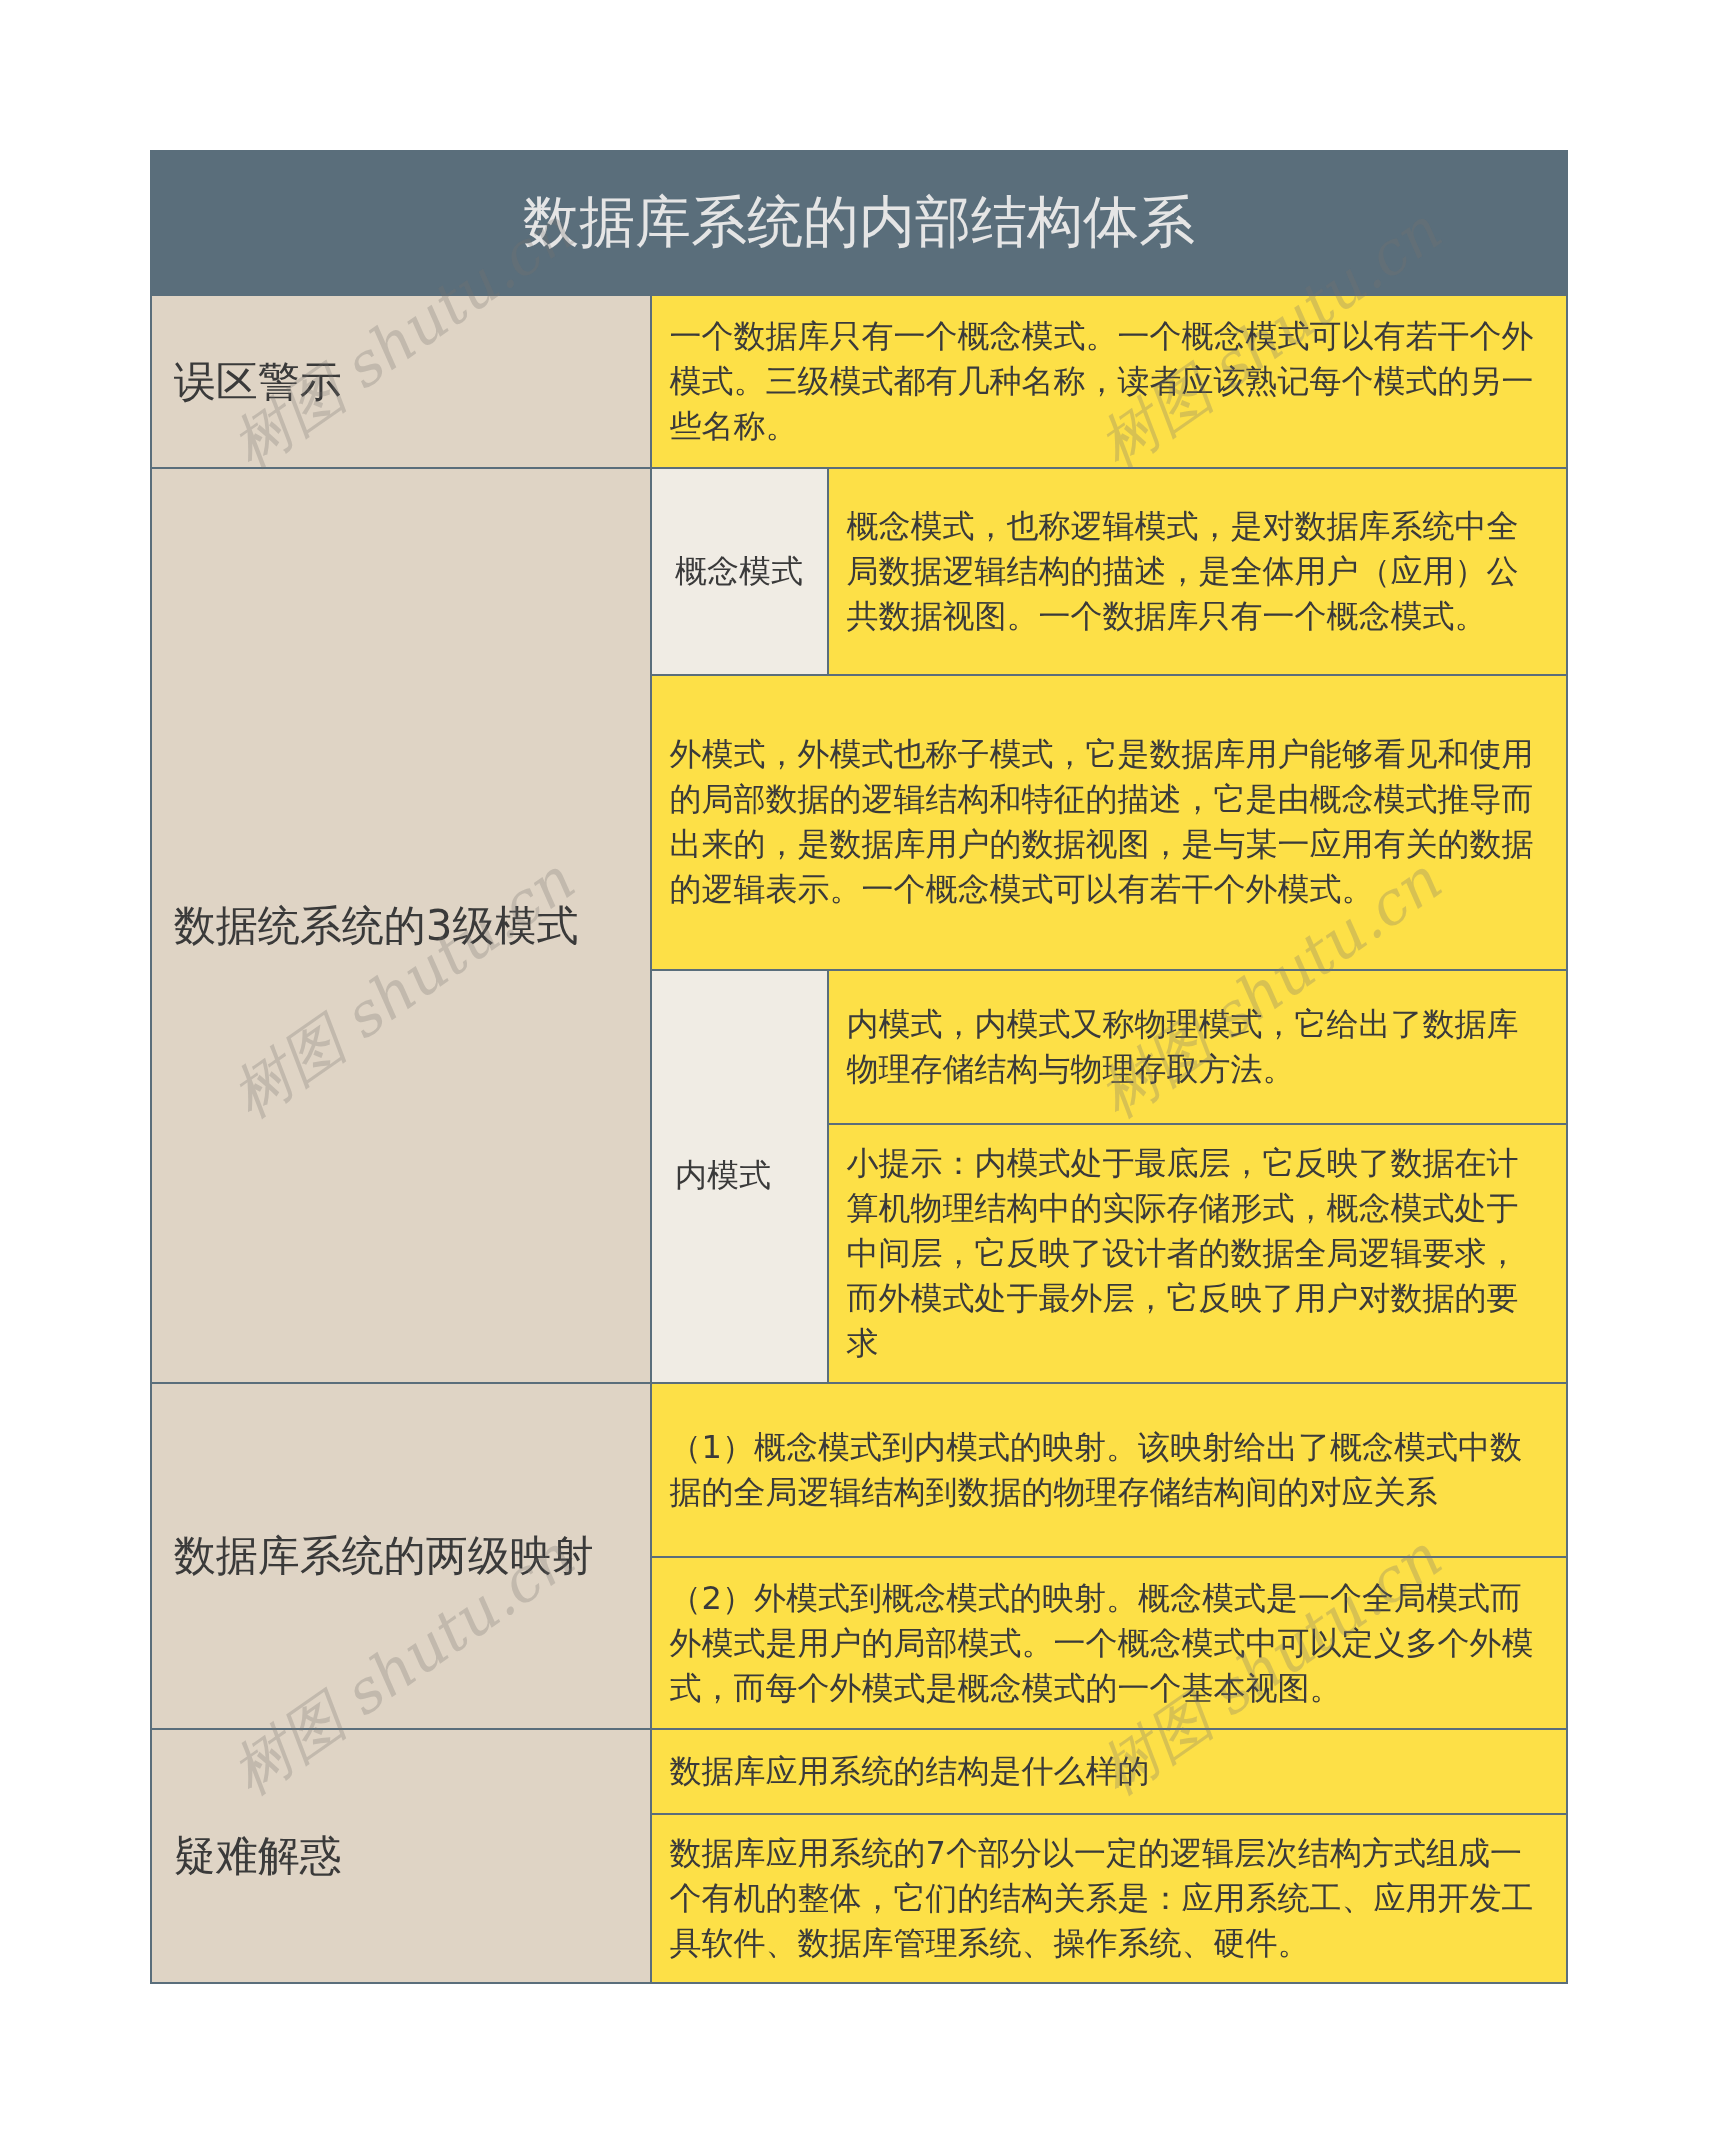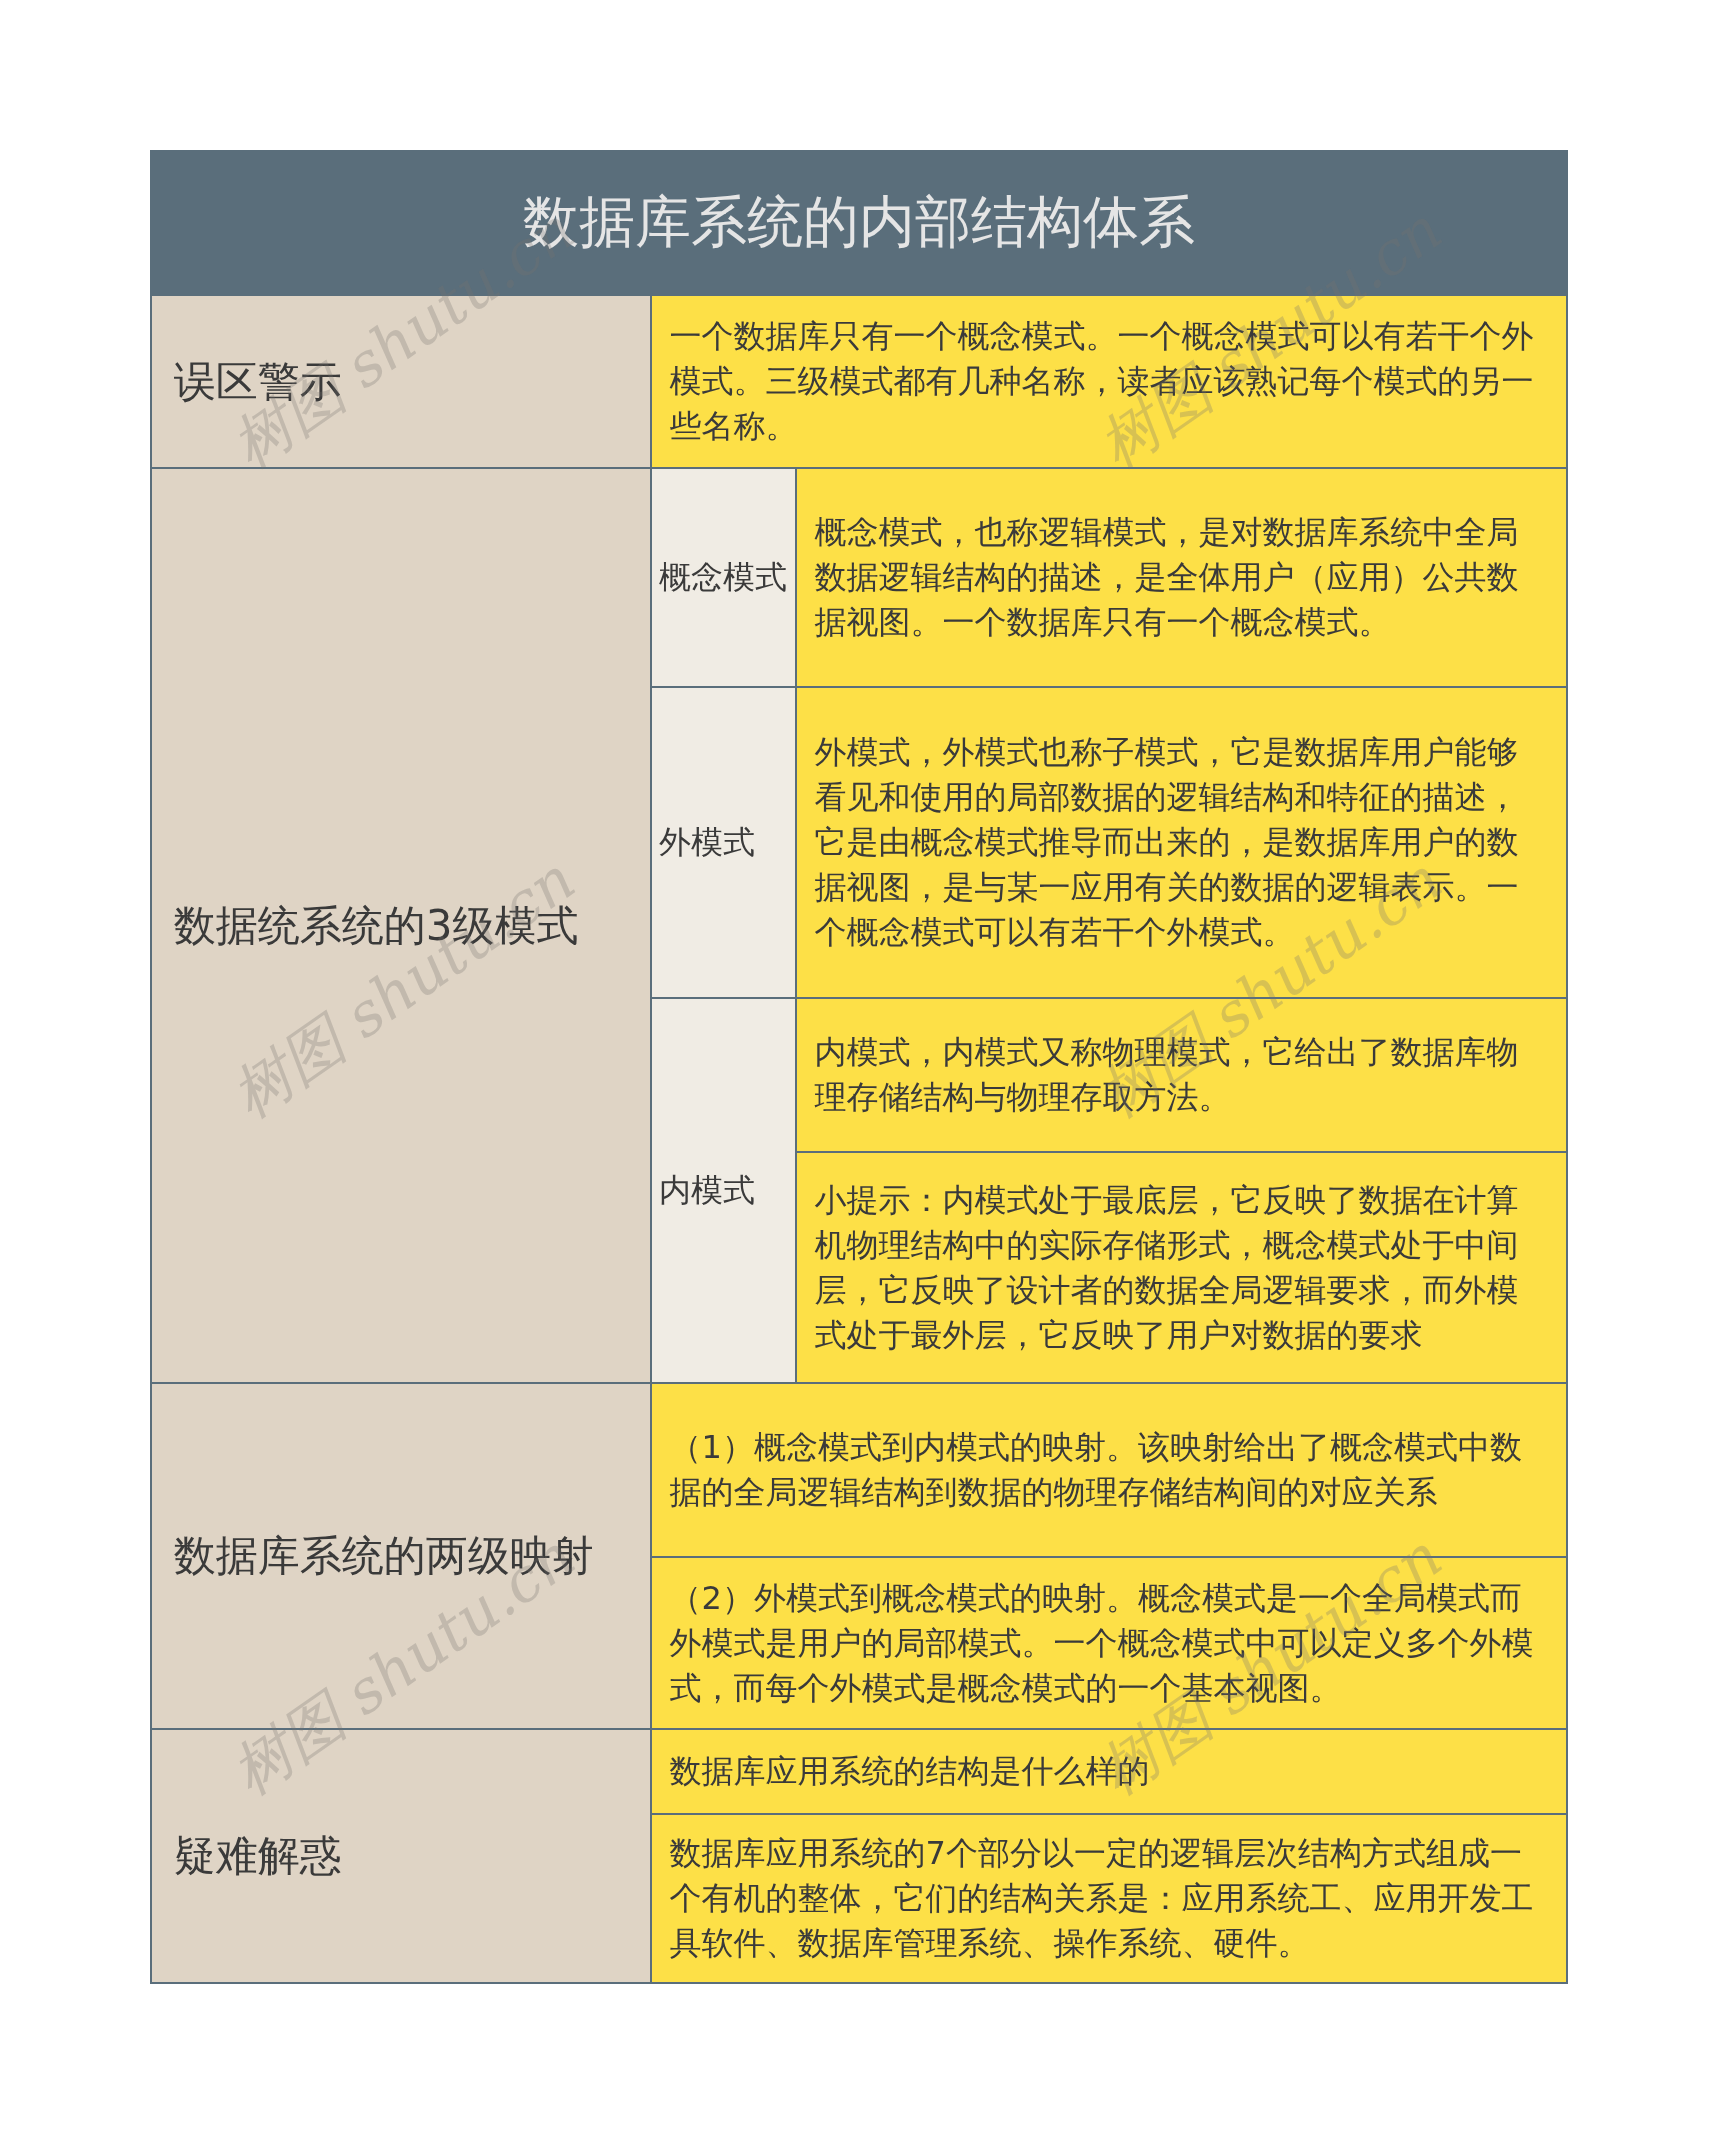--- a/index.html
+++ b/index.html
@@ -7,21 +7,21 @@
          font-family:"DejaVu Sans","Liberation Sans",sans-serif; color:#3a3a3a; }
   .table { position:absolute; left:150px; top:150px; width:1418px; border:2px solid #5a6e7b; box-sizing:border-box; }
   .title { height:142px; background:#5a6e7b; color:#e5e5e5; font-size:56px; display:flex; align-items:center; justify-content:center; }
   .row { display:flex; border-top:2.7px solid #5a6e7b; }
   .lbl { width:500px; background:#dfd4c5; border-right:2.7px solid #5a6e7b; box-sizing:border-box; display:flex; align-items:center; padding-left:21.7px; font-size:42px; flex-shrink:0; }
   .right { flex:1; display:flex; flex-direction:column; }
   .cell { background:#fde047; font-size:32px; line-height:45px; padding:16.2px 17.6px; box-sizing:border-box; display:flex; align-items:center; }
   .cell + .cell { border-top:2.7px solid #5a6e7b; }
   .sub { display:flex; background:#f0ece4; }
   .sub + .sub { border-top:2.7px solid #5a6e7b; }
-  .sublbl { width:145px; border-right:2.7px solid #5a6e7b; box-sizing:border-box; display:flex; align-items:center; padding-left:7px; font-size:32px; flex-shrink:0; }
+  .sublbl { width:177px; border-right:2.7px solid #5a6e7b; box-sizing:border-box; display:flex; align-items:center; padding-left:23px; font-size:32px; flex-shrink:0; }
   .subcol { flex:1; display:flex; flex-direction:column; }
   .wm { position:absolute; color:rgba(120,115,110,0.28); font-family:"DejaVu Serif","Liberation Serif",serif; font-style:italic; font-size:60px; transform:rotate(-35deg); white-space:nowrap; pointer-events:none; }
 </style>
 </head>
 <body>
 
 <div class="table">
   <div class="title">数据库系统的内部结构体系</div>
 
   <div class="row" style="height:171px">
@@ -34,21 +34,20 @@
   <div class="row" style="height:913px">
     <div class="lbl">数据统系统的3级模式</div>
     <div class="right">
       <div class="sub" style="height:217px">
         <div class="sublbl">概念模式</div>
         <div class="subcol">
             <div class="cell" style="flex:1">概念模式，也称逻辑模式，是对数据库系统中全局数据逻辑结构的描述，是全体用户（应用）公共数据视图。一个数据库只有一个概念模式。</div>
           </div>
       </div>
       <div class="sub" style="height:309px">
-        <div class="sublbl">外模式</div>
         <div class="subcol">
             <div class="cell" style="flex:1">外模式，外模式也称子模式，它是数据库用户能够看见和使用的局部数据的逻辑结构和特征的描述，它是由概念模式推导而出来的，是数据库用户的数据视图，是与某一应用有关的数据的逻辑表示。一个概念模式可以有若干个外模式。</div>
           </div>
       </div>
       <div class="sub" style="flex:1">
         <div class="sublbl">内模式</div>
         <div class="subcol">
           <div class="cell" style="height:152px">内模式，内模式又称物理模式，它给出了数据库物理存储结构与物理存取方法。</div>
           <div class="cell" style="flex:1">小提示：内模式处于最底层，它反映了数据在计算机物理结构中的实际存储形式，概念模式处于中间层，它反映了设计者的数据全局逻辑要求，而外模式处于最外层，它反映了用户对数据的要求</div>
         </div>

